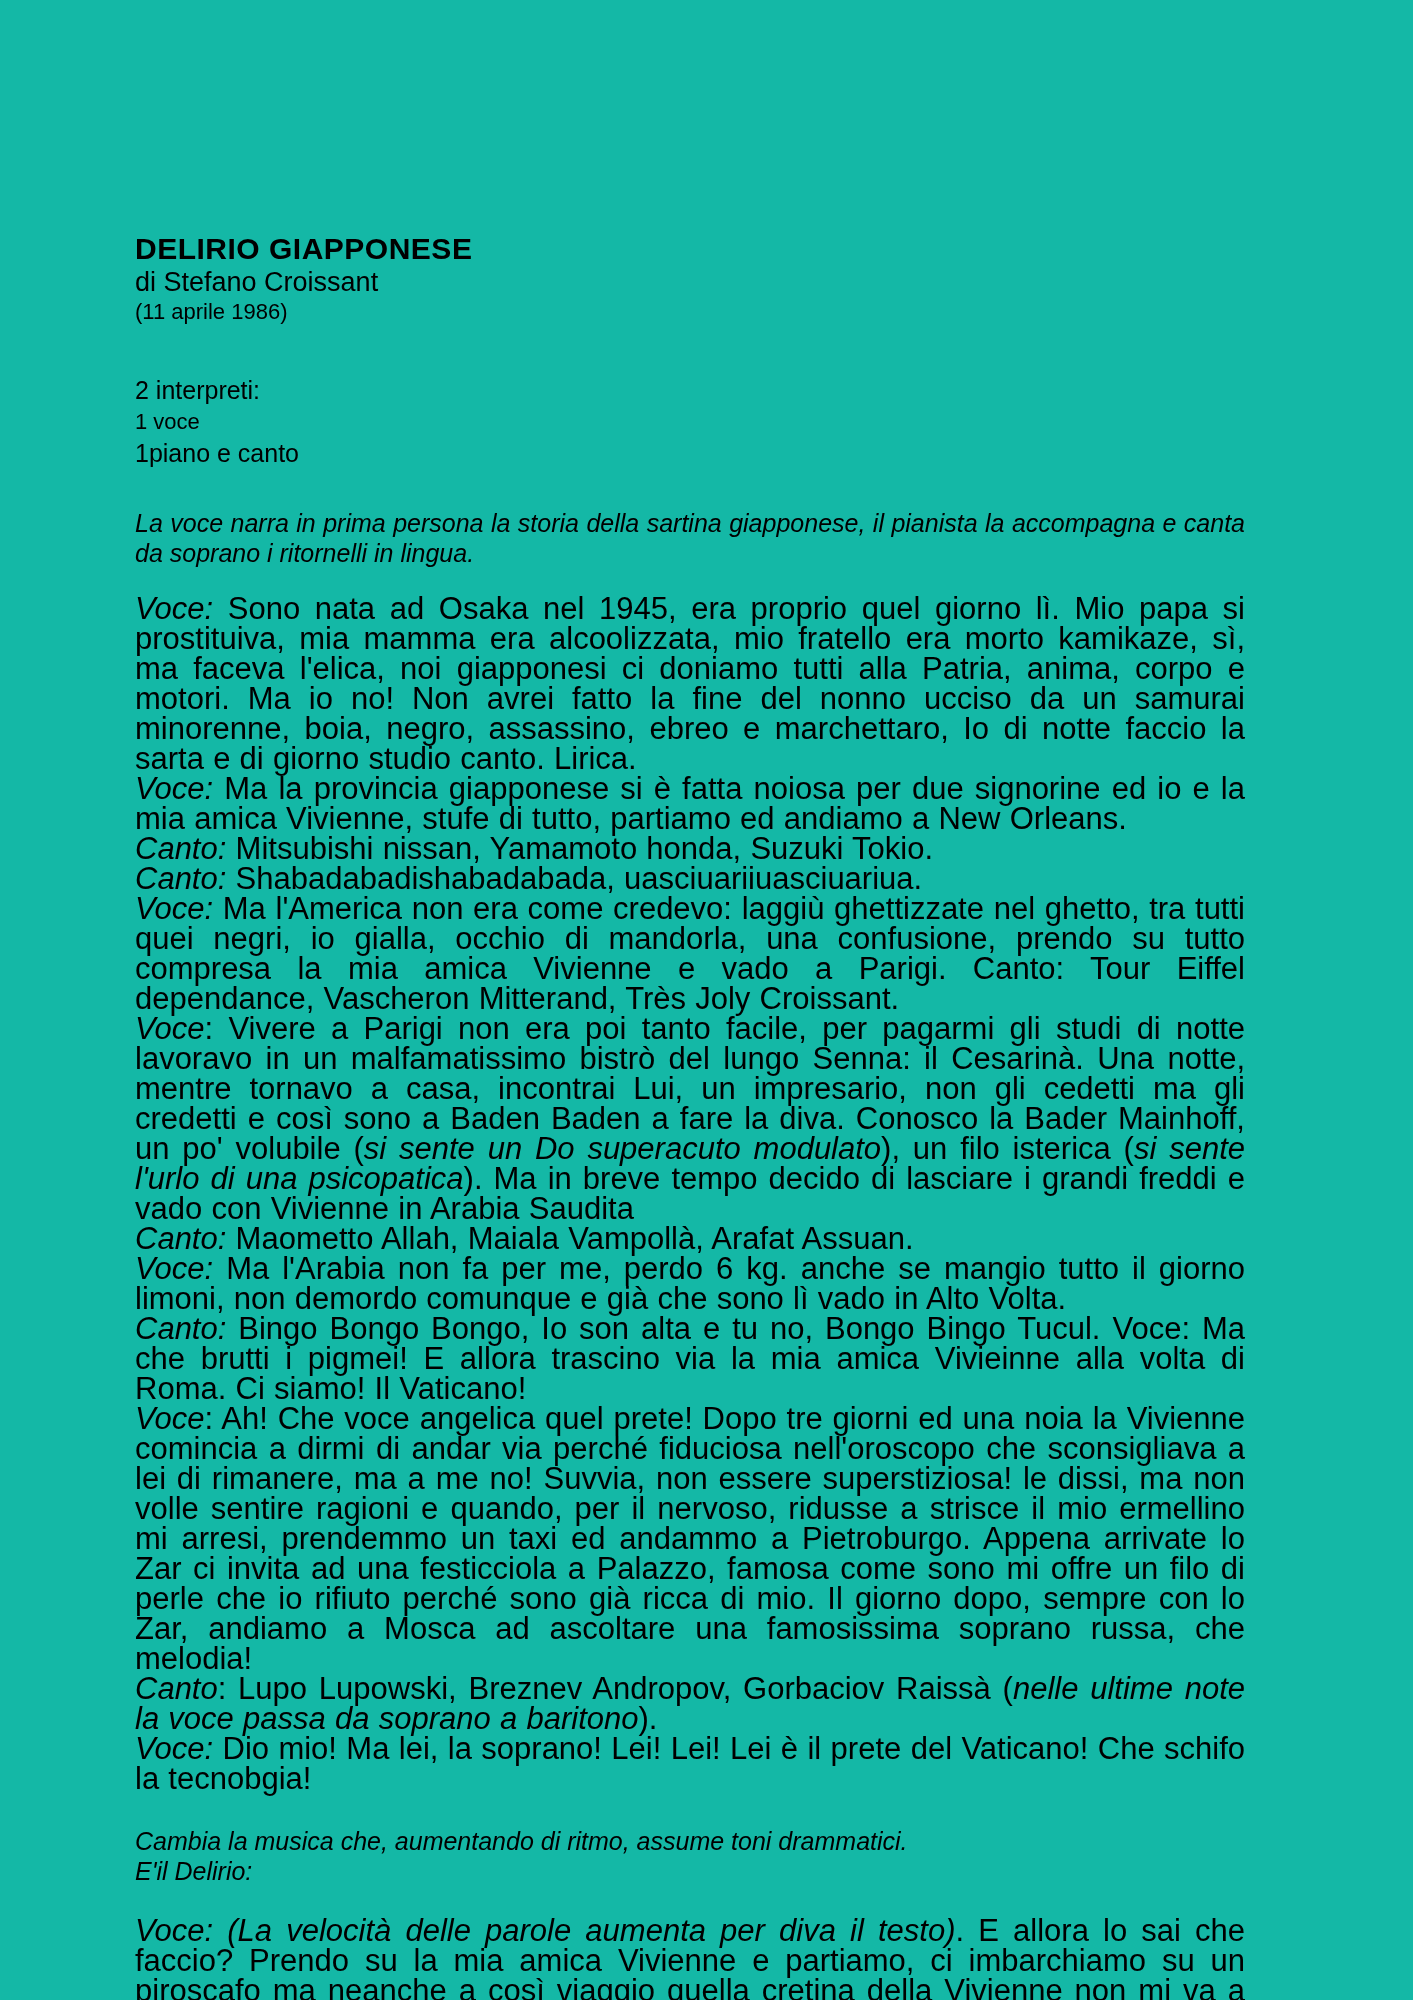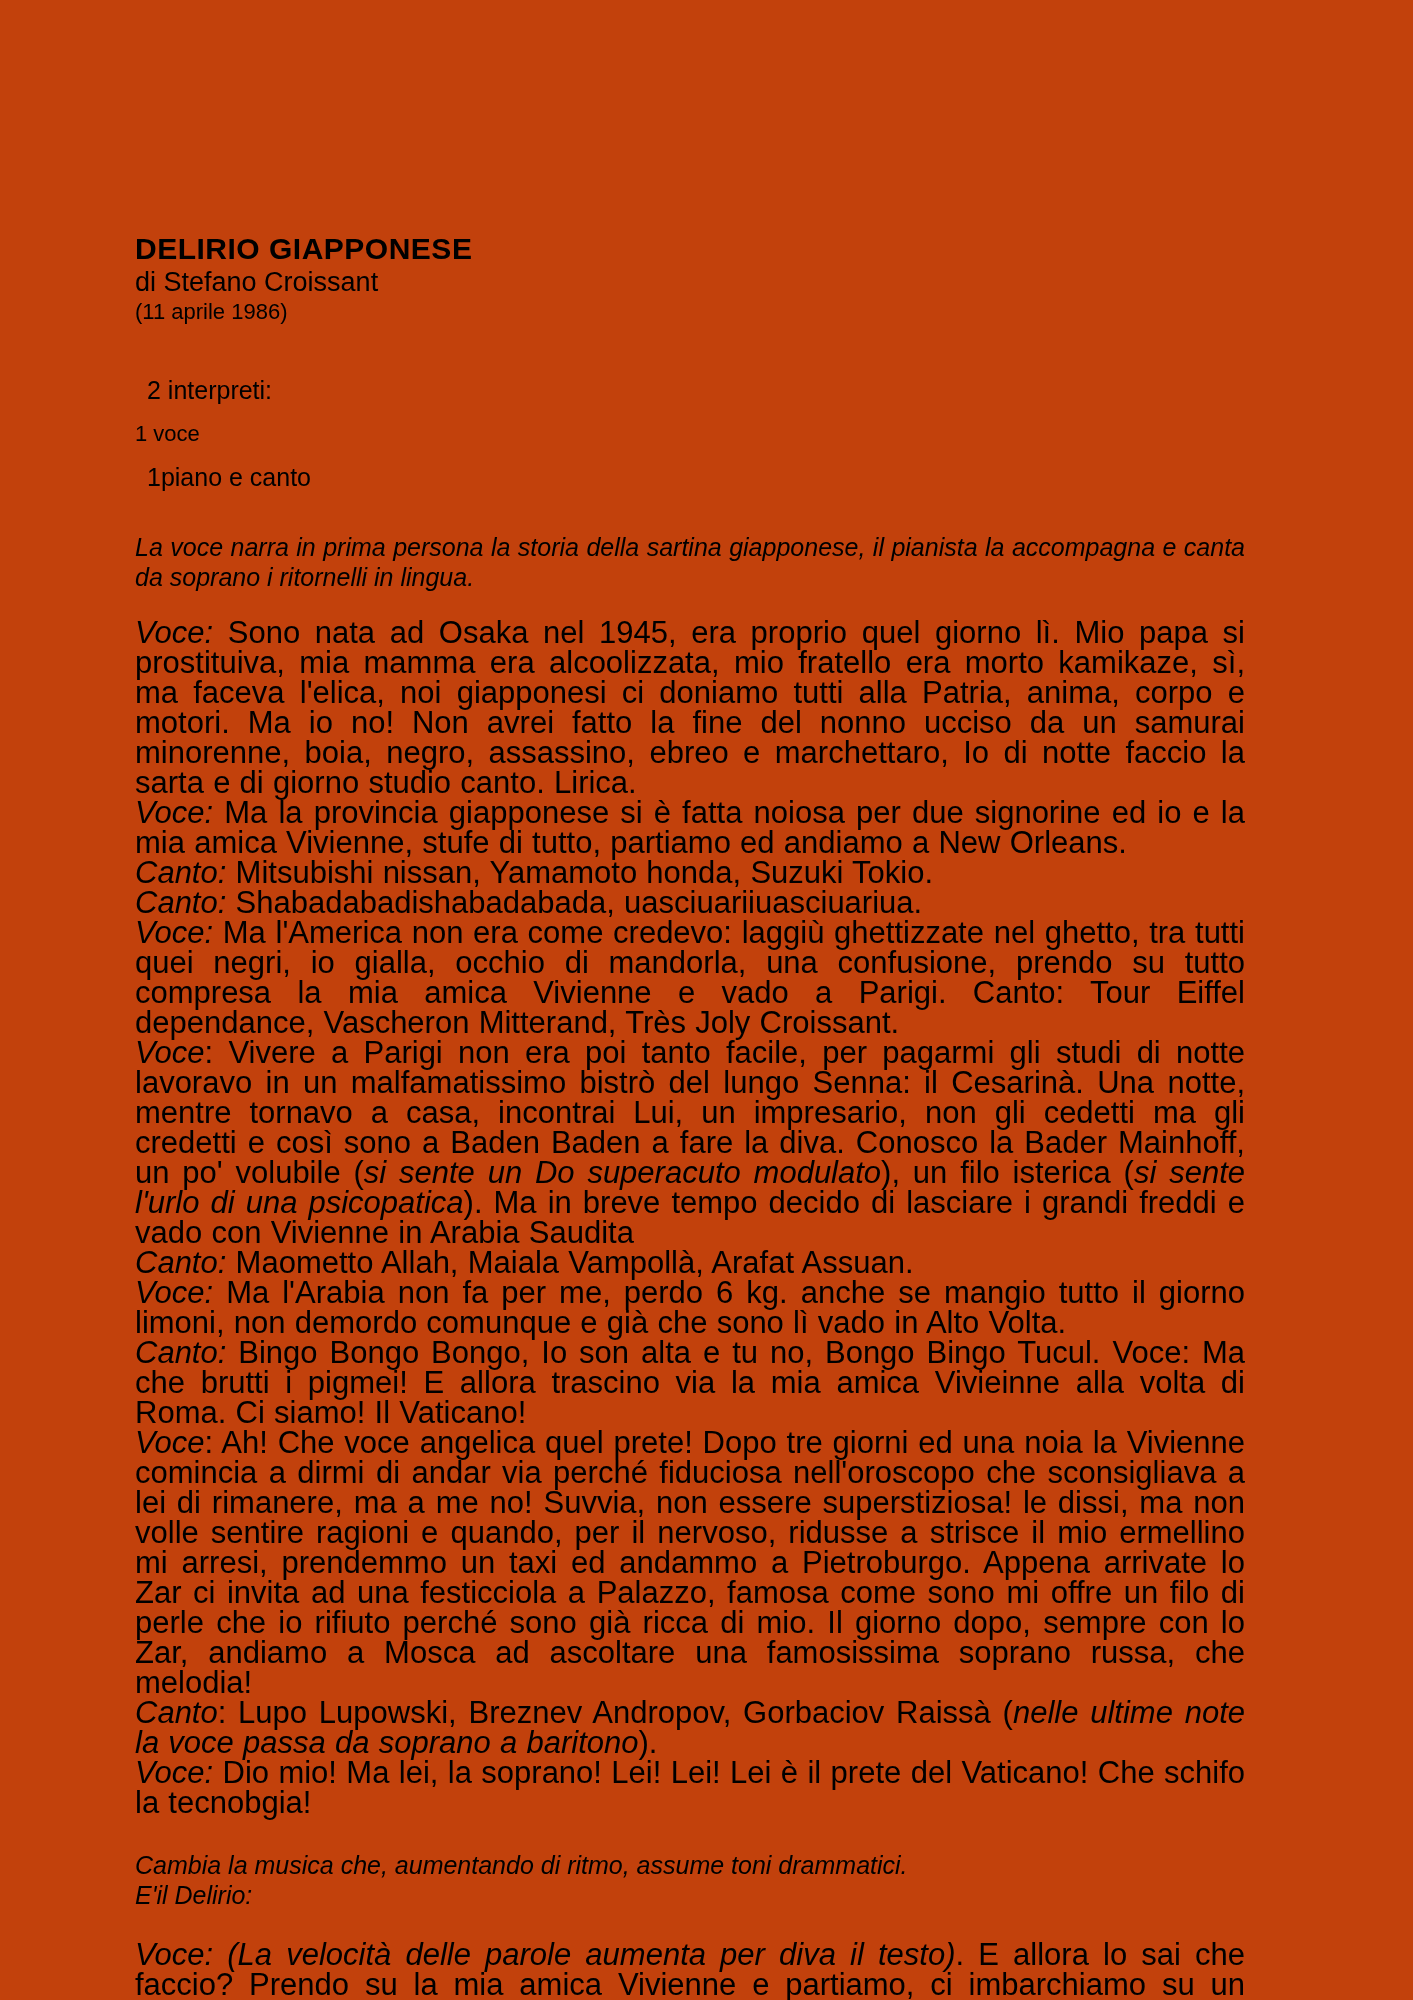--- a/index.html
+++ b/index.html
@@ -1,34 +1,34 @@
 <!DOCTYPE html>
 <html><head>
 <meta charset="utf-8">
 <style>
   html,body{margin:0;padding:0;background:#ffffff;}
   .page{
     position:relative;
     width:1413px;
     height:2000px;
     box-sizing:border-box;
-    background:#c2410c;
+    background:#14b8a6;
     color:#000000;
     font-family:"Liberation Sans","DejaVu Sans",sans-serif;
     padding:232px 168px 0 135px;
     overflow:hidden;
   }
   .it{font-style:italic;}
   h1.doc-title{
     font-size:30px;line-height:34px;font-weight:700;margin:0;letter-spacing:.5px;
   }
   .author{font-size:27px;line-height:32px;margin:0;}
   .date{font-size:22px;line-height:28px;margin:0;}
   .cast{margin-top:48px;}
-  .cast-main{font-size:25px;line-height:33px;margin:12px;}
+  .cast-main{font-size:25px;line-height:33px;margin:0;}
   .cast-small{font-size:22px;line-height:30px;margin:0;}
   .intro{
     margin-top:38px;font-size:25px;line-height:30px;font-style:italic;
     text-align:justify;
   }
   .script{margin-top:26px;}
   .script p, .finale p{
     margin:0;font-size:31px;line-height:30px;text-align:justify;
     word-spacing:.02em;
   }

